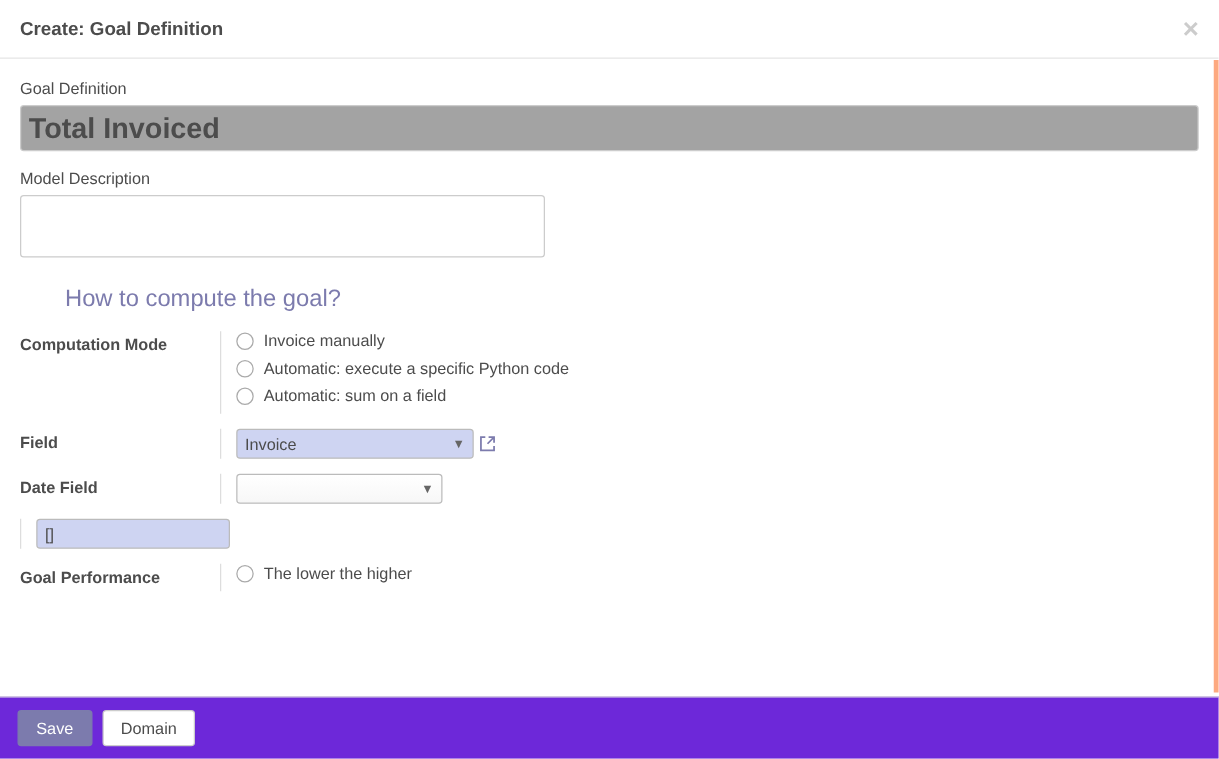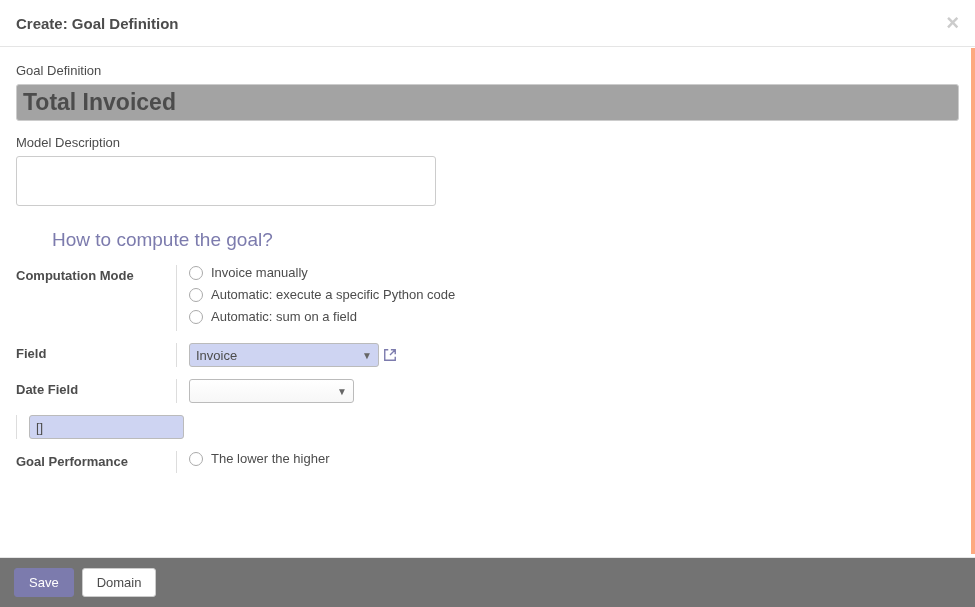--- a/index.html
+++ b/index.html
@@ -184,21 +184,21 @@
       font-size: 13px;
       color: #4c4c4c;
     }
     .modal-footer {
       position: absolute;
       bottom: 0;
       left: 0;
       right: 0;
       padding: 10px 14px;
       border-top: 1px solid #e5e5e5;
-      background: #737373;
+      background: #6d28d9;
       display: flex;
       gap: 8px;
     }
     .btn {
       border-radius: 3px;
       padding: 6px 14px;
       font-size: 13px;
       cursor: pointer;
       border: 1px solid #ccc;
       background: #fff;

